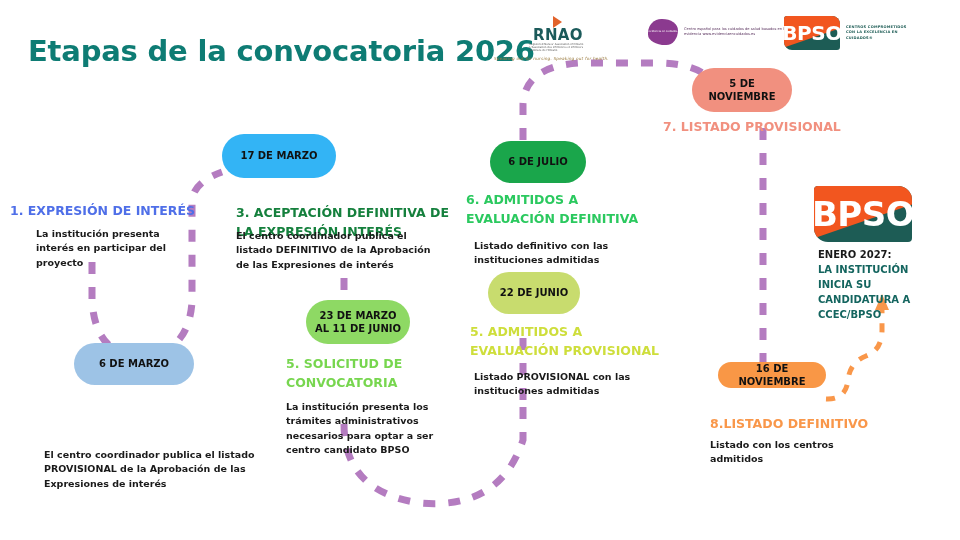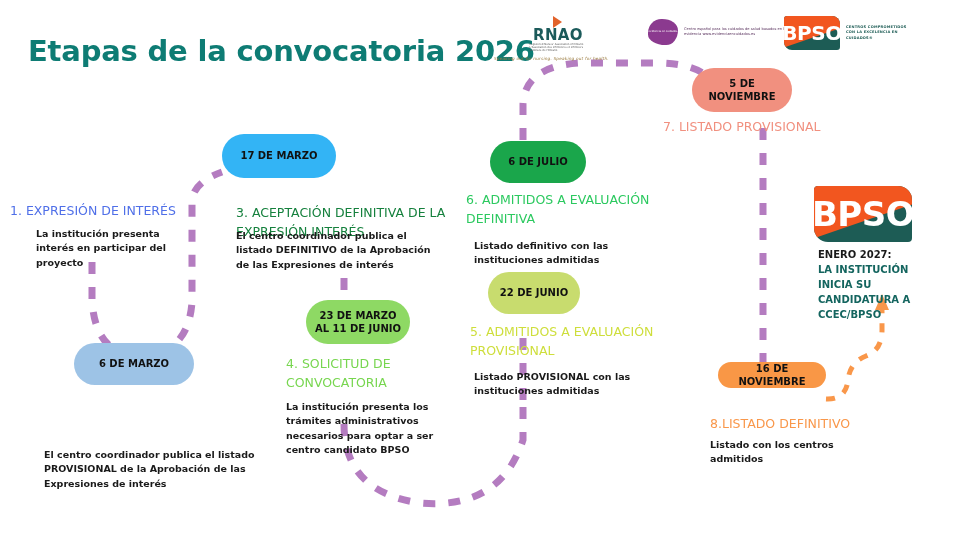--- a/index.html
+++ b/index.html
@@ -105,21 +105,21 @@
     font-weight: bold;
     line-height: 1.35;
     padding: 0 6px;
     box-sizing: border-box;
   }
 
   
   .step-head {
     font-size: 12.5px;
     line-height: 1.55;
-    font-weight: normal;
+    font-weight: bold;
   }
   .step-body {
     font-size: 9.5px;
     font-weight: bold;
     color: #1a1a1a;
     line-height: 1.5;
   }
 
   
   #final-note { left: 818px; top: 247px; width: 120px; }
@@ -192,21 +192,21 @@
 
   <div class="abs pill" style="left:222px; top:134px; width:114px; height:44px; background:#33b4f5;">
     <span>17 DE MARZO</span>
   </div>
   <div class="abs step-head" style="left:236px; top:183px; width:230px; color:#15803d;margin-top:20px;">3. ACEPTACIÓN DEFINITIVA DE LA EXPRESIÓN INTERÉS</div>
   <div class="abs step-body" style="left:236px; top:229px; width:196px;">El centro coordinador publica el listado DEFINITIVO de la Aprobación de las Expresiones de interés</div>
 
   <div class="abs pill" style="left:306px; top:300px; width:104px; height:44px; background:#8ed964;">
     <span>23 DE MARZO  AL 11 DE JUNIO</span>
   </div>
-  <div class="abs step-head" style="left:286px; top:354px; width:160px; color:#77d64f;">4. SOLICITUD DE CONVOCATORIA</div>
+  <div class="abs step-head" style="left:286px; top:354px; width:160px; color:#77d64f;">5. SOLICITUD DE CONVOCATORIA</div>
   <div class="abs step-body" style="left:286px; top:400px; width:164px;">La institución presenta los trámites administrativos necesarios para optar a ser centro candidato BPSO</div>
 
   <div class="abs pill" style="left:488px; top:272px; width:92px; height:42px; background:#c8dc6e;">
     <span>22 DE JUNIO</span>
   </div>
   <div class="abs step-head" style="left:470px; top:322px; width:200px; color:#cede3b;">5. ADMITIDOS A EVALUACIÓN PROVISIONAL</div>
   <div class="abs step-body" style="left:474px; top:370px; width:182px;">Listado PROVISIONAL con las instituciones admitidas</div>
 
   <div class="abs pill" style="left:490px; top:141px; width:96px; height:42px; background:#1aa64b;">
     <span>6 DE JULIO</span>

